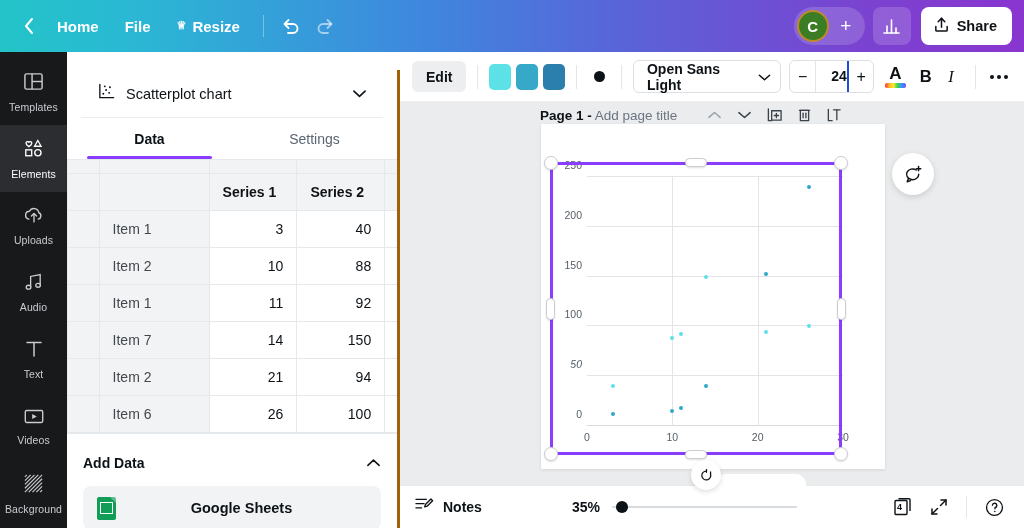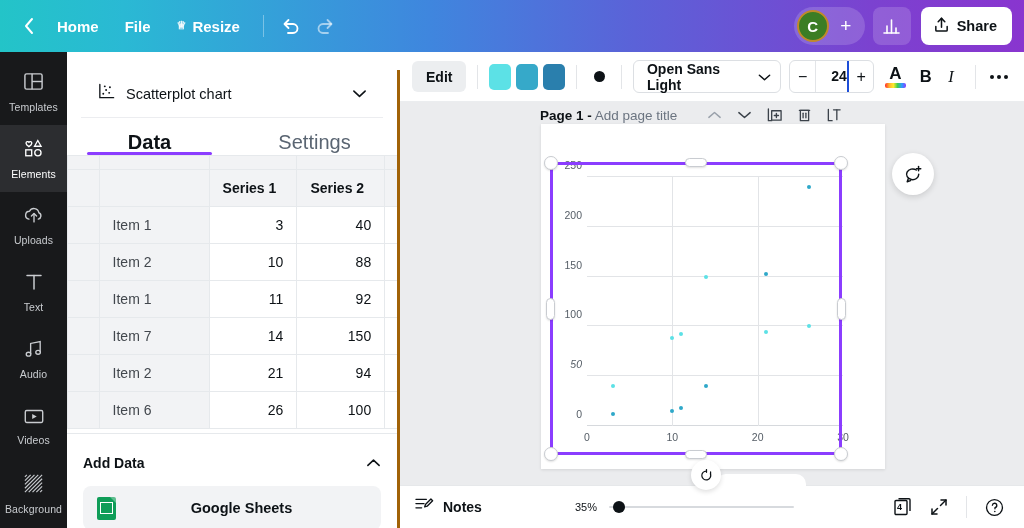--- a/index.html
+++ b/index.html
@@ -75,21 +75,21 @@
     position: absolute; left: 67px; top: 70px; width: 333px; height: 476px;
     background: #fff; border-right: 3px solid #a16207; display: flex; flex-direction: column;
   }
   .panel-head {
     height: 48px; display: flex; align-items: center; padding: 0 16px 0 16px; gap: 10px;
     border-bottom: 1px solid #ecedf0; margin: 0 14px; flex: 0 0 auto;
   }
   .panel-head-title { font-size: 14.5px; color: #0d1216; flex: 1; }
   .tabs { display: flex; flex: 0 0 auto; }
   .tab {
-    flex: 1; text-align: center; padding: 13px 0 1px; font-size: 20px; color: #5a6572;
+    flex: 1; text-align: center; padding: 13px 0 12px; font-size: 14px; color: #5a6572;
     cursor: pointer; position: relative;
   }
   .tab.active { color: #0d1216; font-weight: 700; }
   .tab.active::after {
     content: ""; position: absolute; left: 12%; right: 12%; bottom: 0; height: 3px;
     background: #8b3dff; border-radius: 2px;
   }
   .table-wrap { flex: 1 1 auto; overflow: hidden; position: relative; }
   table { border-collapse: collapse; table-layout: fixed; width: 406px; }
   th, td {
@@ -244,21 +244,21 @@
 
   
   .bottombar {
     position: absolute; left: 400px; top: 485px; width: 624px; height: 43px;
     background: #fff; border-top: 1px solid #e6e8ea; display: flex; align-items: center;
     padding: 0 14px;
   }
   .notes { display: flex; align-items: center; gap: 9px; cursor: pointer; }
   .notes-label { font-size: 14px; color: #0d1216; font-weight: 600; }
   .zoom-wrap { display: flex; align-items: center; gap: 12px; margin-left: auto; }
-  .zoom-pct { font-size: 11px; color: #0d1216; font-weight: 400; }
+  .zoom-pct { font-size: 14px; color: #0d1216; font-weight: 700; }
   .slider { width: 185px; height: 20px; position: relative; cursor: pointer; }
   .slider-track {
     position: absolute; left: 0; right: 0; top: 9px; height: 2px; background: #d7dade; border-radius: 1px;
   }
   .slider-knob {
     position: absolute; left: 4px; top: 4px; width: 12px; height: 12px; border-radius: 50%;
     background: #0d1216;
   }
   .bb-right { display: flex; align-items: center; gap: 4px; margin-left: auto; }
   .bb-icon {
@@ -360,36 +360,36 @@
         <svg width="22" height="20" viewBox="0 0 24 20" fill="none" stroke="currentColor" stroke-width="1.5" stroke-linecap="round" stroke-linejoin="round">
             <path d="M6.5 14.5a4.3 4.3 0 0 1 .6-8.55 5.4 5.4 0 0 1 10.2 1.6 3.7 3.7 0 0 1-.6 7"></path>
             <path d="M12 17.5 V8.5"></path>
             <path d="M9.2 11 L12 8.3 L14.8 11"></path>
           </svg>
       </span>
       <span class="rail-label">Uploads</span>
     </div>
     <div class="rail-item">
       <span>
-        <svg width="20" height="20" viewBox="0 0 20 20" fill="none" stroke="currentColor" stroke-width="1.5" stroke-linecap="round">
-            <path d="M3 3.5 H17"></path>
-            <path d="M10 3.5 V17"></path>
-          </svg>
-      </span>
-      <span class="rail-label">Text</span>
-    </div>
-    <div class="rail-item">
-      <span>
         <svg width="21" height="20" viewBox="0 0 22 20" fill="none" stroke="currentColor" stroke-width="1.4">
             <path d="M8 15.3 V4.2 L18 2.3 V13.4"></path>
             <ellipse cx="5.8" cy="15.4" rx="2.4" ry="2"></ellipse>
             <ellipse cx="15.8" cy="13.5" rx="2.4" ry="2"></ellipse>
           </svg>
       </span>
       <span class="rail-label">Audio</span>
+    </div>
+    <div class="rail-item">
+      <span>
+        <svg width="20" height="20" viewBox="0 0 20 20" fill="none" stroke="currentColor" stroke-width="1.5" stroke-linecap="round">
+            <path d="M3 3.5 H17"></path>
+            <path d="M10 3.5 V17"></path>
+          </svg>
+      </span>
+      <span class="rail-label">Text</span>
     </div>
     <div class="rail-item">
       <span>
         <svg width="22" height="17" viewBox="0 0 24 18" fill="none" stroke="currentColor" stroke-width="1.5">
             <rect x="2.5" y="2.5" width="19" height="13" rx="1.5"></rect>
             <path d="M10 6.3 L15 9 L10 11.7 Z" fill="currentColor" stroke="none"></path>
           </svg>
       </span>
       <span class="rail-label">Videos</span>
     </div>

